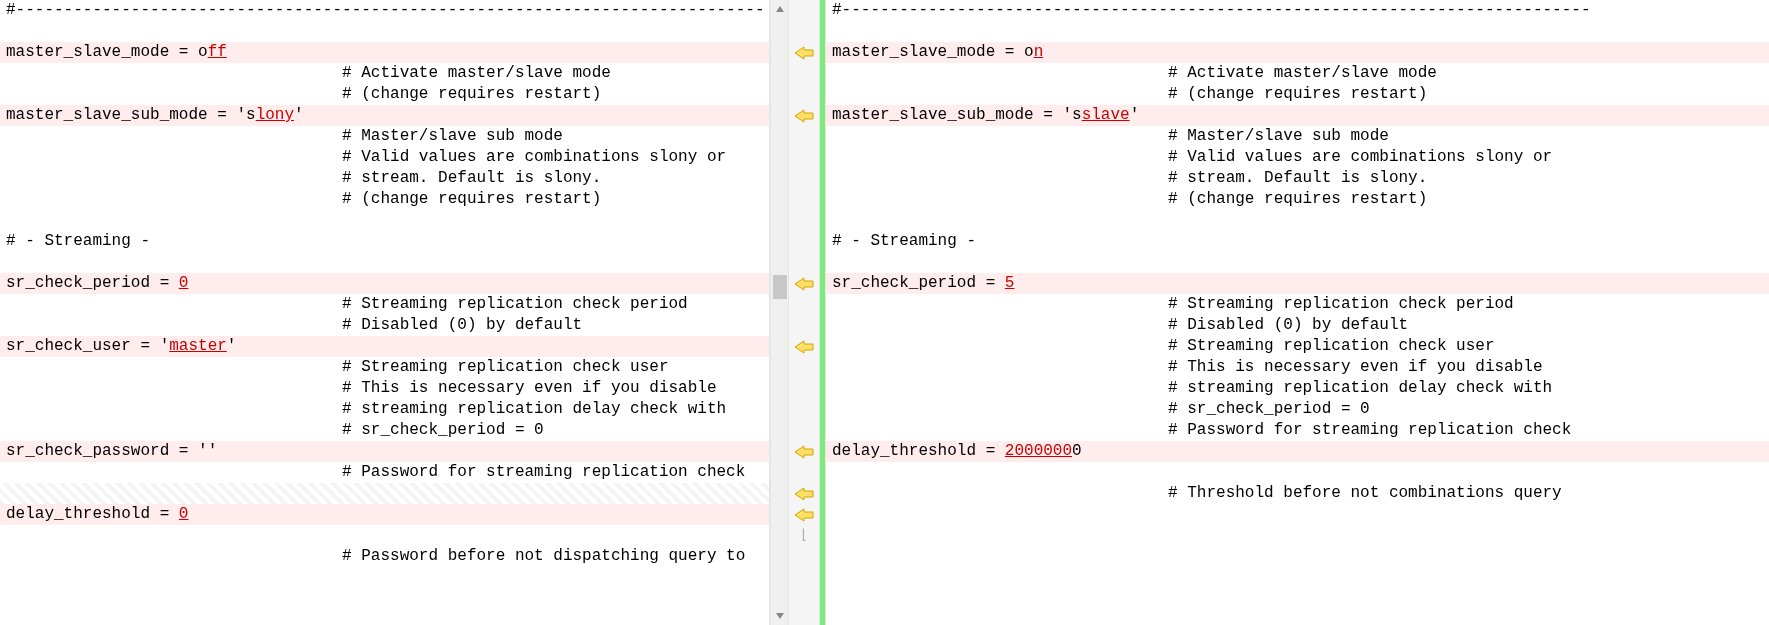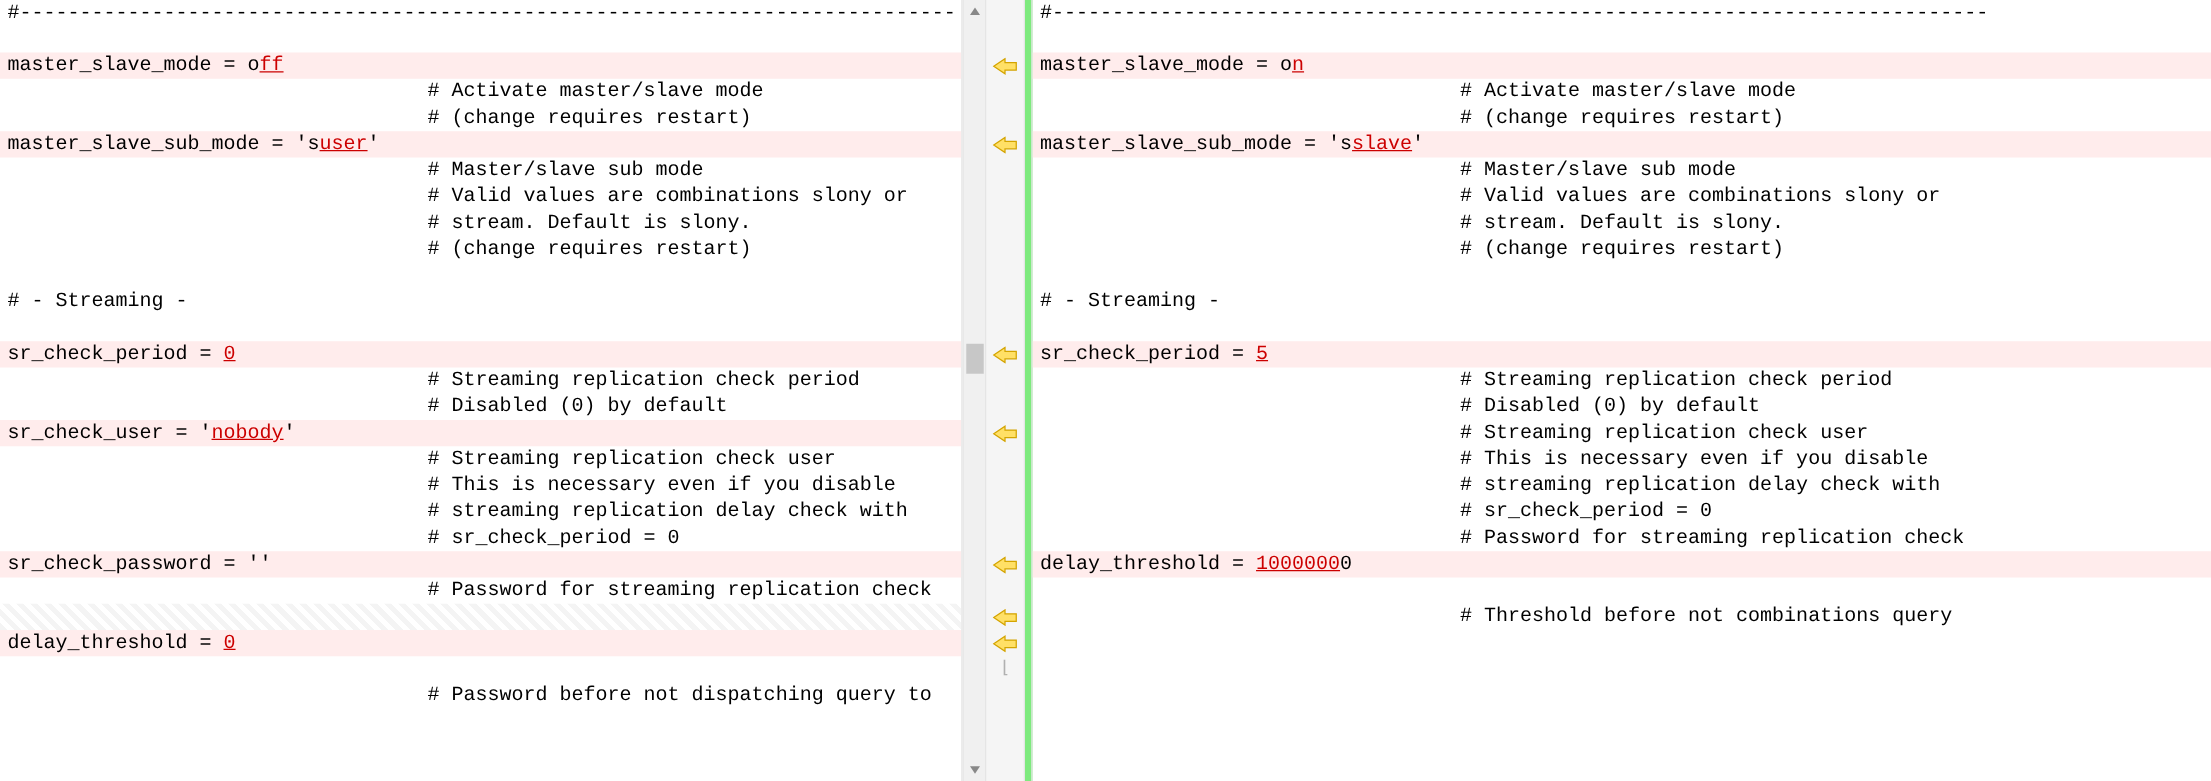--- a/index.html
+++ b/index.html
@@ -76,32 +76,32 @@
 
 <div class="diff-wrap">
 
   <div class="pane pane-left">
     <div class="pane-body">
       <div class="line">#------------------------------------------------------------------------------</div>
       <div class="line"></div>
       <div class="line changed"><span>master_slave_mode = o</span><span class="diff-hl">ff</span></div>
       <div class="line">                                   # Activate master/slave mode</div>
       <div class="line">                                   # (change requires restart)</div>
-      <div class="line changed"><span>master_slave_sub_mode = 's</span><span class="diff-hl">user</span><span>'</span></div>
+      <div class="line changed"><span>master_slave_sub_mode = 's</span><span class="diff-hl">lony</span><span>'</span></div>
       <div class="line">                                   # Master/slave sub mode</div>
       <div class="line">                                   # Valid values are combinations slony or</div>
       <div class="line">                                   # stream. Default is slony.</div>
       <div class="line">                                   # (change requires restart)</div>
       <div class="line"></div>
       <div class="line"># - Streaming -</div>
       <div class="line"></div>
       <div class="line changed"><span>sr_check_period = </span><span class="diff-hl">0</span></div>
       <div class="line">                                   # Streaming replication check period</div>
       <div class="line">                                   # Disabled (0) by default</div>
-      <div class="line changed"><span>sr_check_user = '</span><span class="diff-hl">nobody</span><span>'</span></div>
+      <div class="line changed"><span>sr_check_user = '</span><span class="diff-hl">master</span><span>'</span></div>
       <div class="line">                                   # Streaming replication check user</div>
       <div class="line">                                   # This is necessary even if you disable</div>
       <div class="line">                                   # streaming replication delay check with</div>
       <div class="line">                                   # sr_check_period = 0</div>
       <div class="line changed"><span>sr_check_password = '</span><span class="diff-hl"></span><span>'</span></div>
       <div class="line">                                   # Password for streaming replication check</div>
       <div class="blank-hatch"></div>
       <div class="line changed"><span>delay_threshold = </span><span class="diff-hl">0</span></div>
       <div class="line"></div>
       <div class="line">                                   # Password before not dispatching query to</div>
@@ -198,19 +198,19 @@
       <div class="line"># - Streaming -</div>
       <div class="line"></div>
       <div class="line changed"><span>sr_check_period = </span><span class="diff-hl">5</span></div>
       <div class="line">                                   # Streaming replication check period</div>
       <div class="line">                                   # Disabled (0) by default</div>
       <div class="line">                                   # Streaming replication check user</div>
       <div class="line">                                   # This is necessary even if you disable</div>
       <div class="line">                                   # streaming replication delay check with</div>
       <div class="line">                                   # sr_check_period = 0</div>
       <div class="line">                                   # Password for streaming replication check</div>
-      <div class="line changed"><span>delay_threshold = </span><span class="diff-hl">1000000</span><span>0</span></div>
+      <div class="line changed"><span>delay_threshold = </span><span class="diff-hl">2000000</span><span>0</span></div>
       <div class="line"></div>
       <div class="line">                                   # Threshold before not combinations query</div>
     </div>
   </div>
 
 </div>
 
 </body></html>

